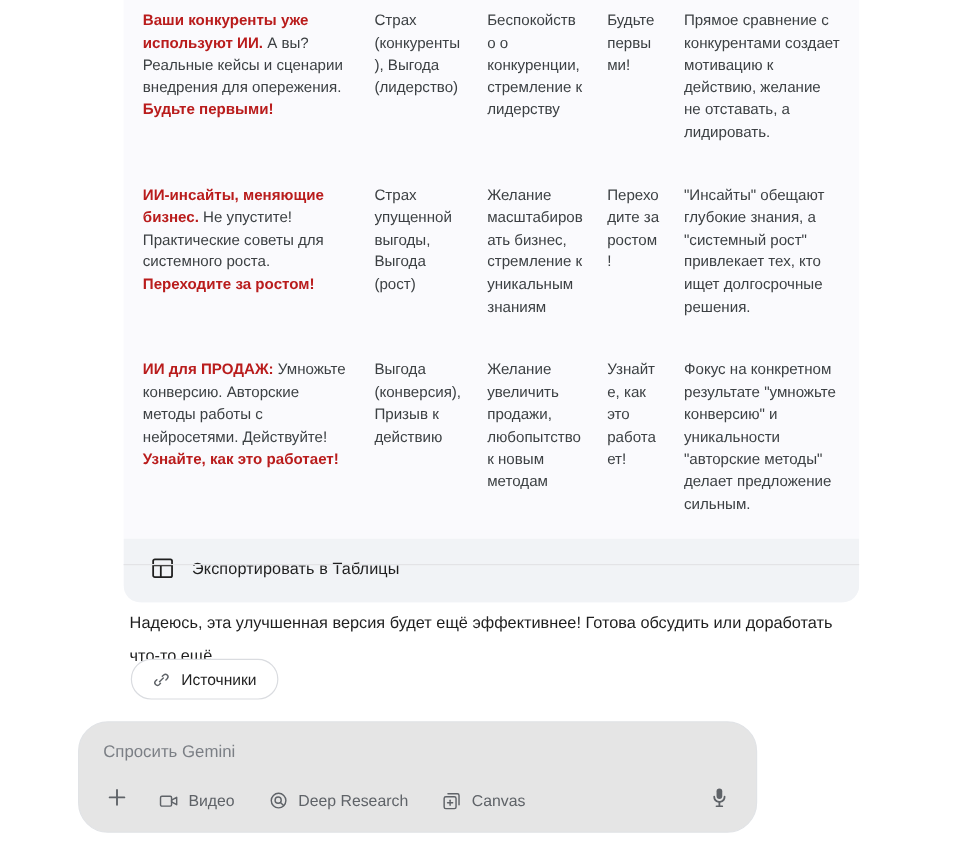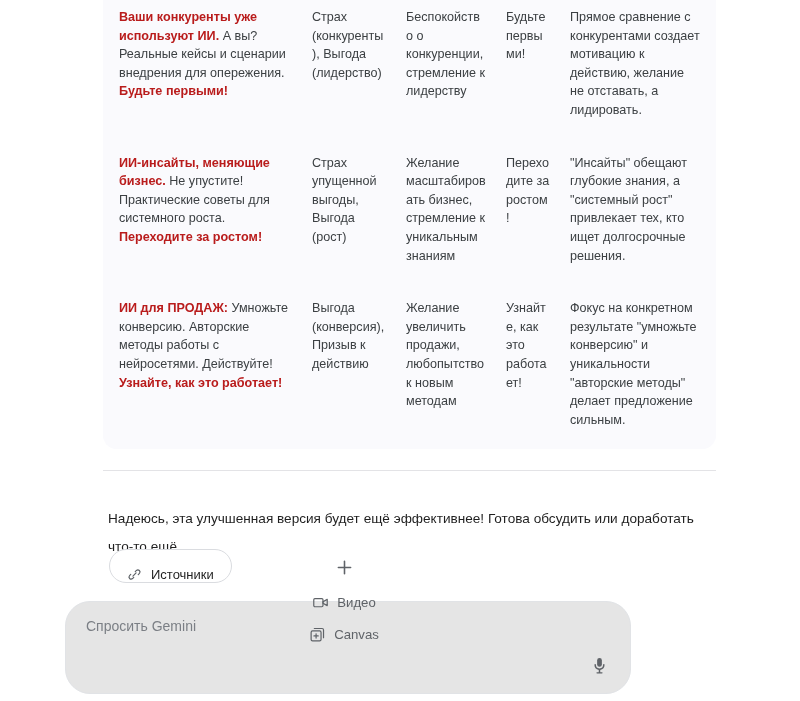--- a/index.html
+++ b/index.html
@@ -60,42 +60,42 @@
 
   
   .para {
     position: absolute; left: 108px; top: 489px; width: 610px;
     font-size: 13.6px; line-height: 28px; color: #1f1f1f; margin-top: 16px;
   }
 
   
   .sources-chip {
     position: absolute; left: 109px; top: 549px;
-    display: inline-flex; align-items: flex-end; gap: 9px;
+    display: inline-flex; align-items: center; gap: 9px;
     height: 34px; padding: 0 17px;
     border: 1px solid #dadce0; border-radius: 17px;
     background: #fff; cursor: pointer;
     font-size: 13px; color: #1f1f1f;
   }
   .link-icon { width: 15px; height: 15px; display:block; }
 
   
   .composer {
     position: absolute; left: 65px; top: 601px;
     width: 566px; height: 93px;
     border: 1px solid #e1e3e6; border-radius: 25px;
     background: #e5e5e5;
   }
   .composer-input {
     position: absolute; left: 20px; top: 16px;
     font-size: 14px; color: #7b7f85;
   }
   .composer-tools {
     position: absolute; left: 14px; right: 14px; bottom: 9px;
-    display: flex; align-items: center; gap: 0; flex-direction: column;
+    display: flex; align-items: center; gap: 0;
   }
   .plus-btn {
     width: 34px; height: 34px; border-radius: 50%;
     display: flex; align-items: center; justify-content: center;
     cursor: pointer; color: #5f6368; margin-right: 8px;
   }
   .tool-chip {
     display: inline-flex; align-items: center; gap: 8px;
     height: 32px; padding: 0 10px; border-radius: 16px;
     font-size: 13.2px; color: #5f6368; cursor: pointer;
@@ -138,20 +138,30 @@
           <td class="c1"><b>ИИ для ПРОДАЖ:</b><span> Умножьте конверсию. Авторские методы работы с нейросетями. Действуйте! </span><b>Узнайте, как это работает!</b></td>
           <td class="c2">Выгода (конверсия), Призыв к действию</td>
           <td class="c3">Желание увеличить продажи, любопытство к новым методам</td>
           <td class="c4">Узнайте, как это работает!</td>
           <td class="c5">Фокус на конкретном результате "умножьте конверсию" и уникальности "авторские методы" делает предложение сильным.</td>
         </tr>
 
       </tbody>
     </table>
 
+    <div class="export-bar">
+      <span>
+        <svg class="grid-icon" viewBox="0 0 24 24" fill="none" stroke="#1f1f1f" stroke-width="1.7">
+          <rect x="3" y="3.5" width="18" height="17" rx="1.6"></rect>
+          <line x1="3" y1="9.2" x2="21" y2="9.2"></line>
+          <line x1="10.3" y1="9.2" x2="10.3" y2="20.5"></line>
+        </svg>
+      </span>
+      <span class="label">Экспортировать в Таблицы</span>
+    </div>
   </div>
 
   <div class="divider"></div>
 
   <div class="para">Надеюсь, эта улучшенная версия будет ещё эффективнее! Готова обсудить или доработать что-то ещё.</div>
 
   <div class="sources-chip">
     <span>
       <svg class="link-icon" viewBox="0 0 24 24" fill="none" stroke="#5f6368" stroke-width="1.9" stroke-linecap="round">
         <path d="M9.5 14.5 L14.5 9.5"></path>
@@ -179,20 +189,30 @@
       <div class="tool-chip">
         <span>
           <svg width="17" height="17" viewBox="0 0 24 24" fill="none" stroke="#5f6368" stroke-width="1.7" stroke-linejoin="round">
             <rect x="2.5" y="6.5" width="13" height="11.5" rx="1.6"></rect>
             <path d="M15.5 11 L21.5 7.6 v8.8 L15.5 13 Z"></path>
           </svg>
         </span>
         <span>Видео</span>
       </div>
 
+      <div class="tool-chip">
+        <span>
+          <svg width="17" height="17" viewBox="0 0 24 24" fill="none" stroke="#5f6368" stroke-width="1.7" stroke-linecap="round">
+            <circle cx="11.5" cy="11.5" r="8.6"></circle>
+            <circle cx="11" cy="11" r="3.6"></circle>
+            <line x1="13.7" y1="13.7" x2="17.4" y2="17.4"></line>
+          </svg>
+        </span>
+        <span>Deep Research</span>
+      </div>
 
       <div class="tool-chip">
         <span>
           <svg width="17" height="17" viewBox="0 0 24 24" fill="none" stroke="#5f6368" stroke-width="1.7" stroke-linecap="round" stroke-linejoin="round">
             <path d="M7.5 3.5 h11 a2 2 0 0 1 2 2 v11"></path>
             <rect x="3" y="7" width="14" height="14" rx="2"></rect>
             <line x1="10" y1="11" x2="10" y2="17"></line>
             <line x1="7" y1="14" x2="13" y2="14"></line>
           </svg>
         </span>

